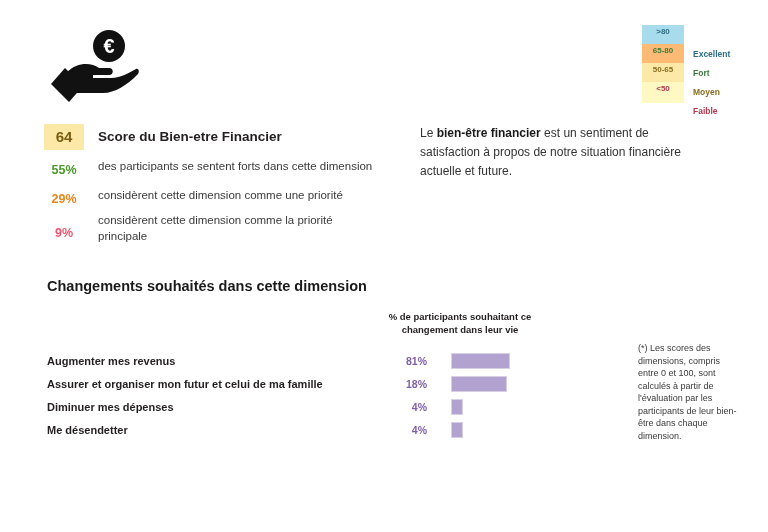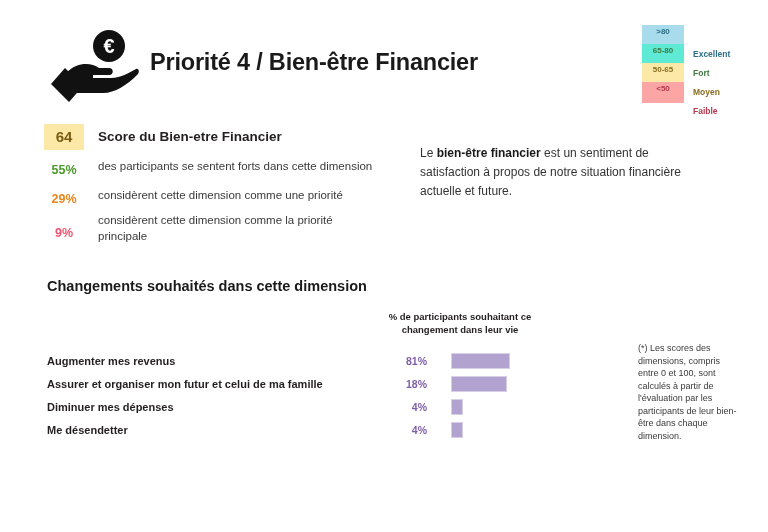--- a/index.html
+++ b/index.html
@@ -120,21 +120,21 @@
     font-size: 11.5px;
     line-height: 16px;
     color: #3a3a3a;
     max-width: 280px;
   }
 
   
   .definition {
     position: absolute;
     left: 420px;
-    top: 144px;
+    top: 124px;
     width: 280px;
     font-size: 12px;
     line-height: 19px;
     color: #333333;
   }
   .definition b { font-weight: bold; color: #1a1a1a; }
 
   
   .section-title {
     position: absolute;
@@ -221,37 +221,36 @@
   <div class="hand-icon">
     <svg viewBox="0 0 92 74" width="92" height="74" aria-hidden="true">
       <circle cx="62" cy="18" r="16" fill="#111111"></circle>
       <text x="62" y="25" font-family="'Liberation Sans', sans-serif" font-size="20" font-weight="bold" fill="#ffffff" text-anchor="middle">€</text>
       <path d="M20 44 C30 34 44 34 52 40 L62 40 C67 40 67 47 62 47 L46 47 L46 50 L64 50
                C74 50 83 44 89 41 C92 40 93 44 90 47 C80 57 68 65 56 65 L30 65 Z" fill="#111111"></path>
       <path d="M4 56 L18 40 L36 58 L22 74 Z" fill="#111111"></path>
     </svg>
   </div>
 
-  <div class="page-title">Priorité 4 / Bien-être Financier</div>
 
   <div class="legend">
     <div class="legend-row">
       <div class="legend-chip" style="background:#a8dcec;color:#2f6f86;">&gt;80</div>
       <div class="legend-label" style="color:#2f6f86;">Excellent</div>
     </div>
     <div class="legend-row">
-      <div class="legend-chip" style="background:#5eead4;color:#3e7a3e;">65-80</div>
+      <div class="legend-chip" style="background:#fdba74;color:#3e7a3e;">65-80</div>
       <div class="legend-label" style="color:#3e7a3e;">Fort</div>
     </div>
     <div class="legend-row">
       <div class="legend-chip" style="background:#fce9a8;color:#8a6d1f;">50-65</div>
       <div class="legend-label" style="color:#8a6d1f;text-align:center;">Moyen</div>
     </div>
     <div class="legend-row">
-      <div class="legend-chip" style="background:#fca5a5;color:#b23a4f;">&lt;50</div>
+      <div class="legend-chip" style="background:#fef9c3;color:#b23a4f;">&lt;50</div>
       <div class="legend-label" style="color:#b23a4f;">Faible</div>
     </div>
   </div>
 </div>
 
 <div class="score-block">
 
   <div class="score-row">
     <div class="score-badge">64</div>
     <div class="score-title">Score du Bien-etre Financier</div>

